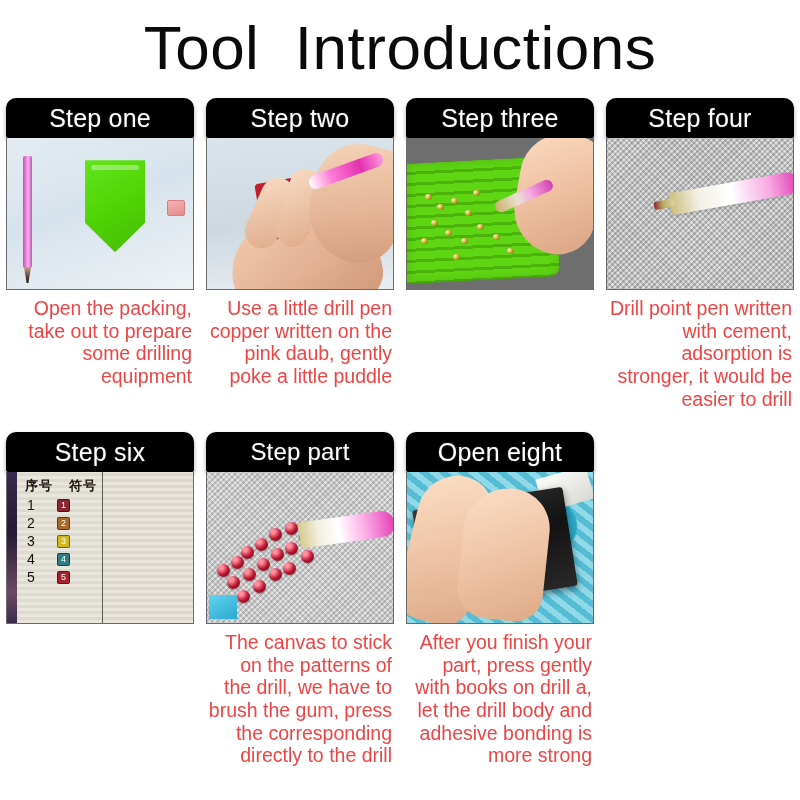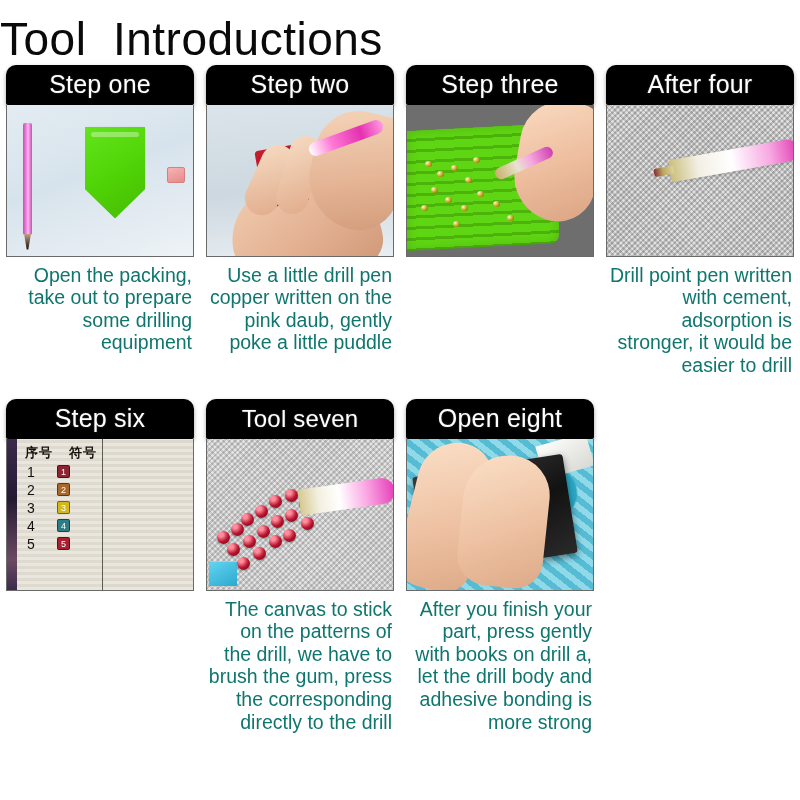--- a/index.html
+++ b/index.html
@@ -14,36 +14,37 @@
 
   #page {
     position: relative;
     width: 800px;
     height: 800px;
     background: #fff;
   }
 
   
   .page-title {
-    font-size: 46px;
+    text-align: center;
+    font-size: 62px;
     font-weight: 400;
     letter-spacing: 0.5px;
     color: #0a0a0a;
     padding-top: 14px;
     line-height: 1.1;
     white-space: pre;
   }
 
   
   .grid-row {
     display: flex;
     width: 800px;
     align-items: flex-start;
   }
-  .row-one { }
+  .row-one { margin-top: 16px; }
   .row-two { margin-top: 22px; }
 
   .panel {
     width: 200px;
     padding: 0 6px;
     position: relative;
   }
 
   
   .step-header {
@@ -288,21 +289,21 @@
   .ph8 .paper {
     position:absolute; right:2px; top:0; width:52px; height:34px;
     background: linear-gradient(160deg,#fdfdfb,#d8d8d4);
     transform: rotate(-16deg);
   }
 
   
   .caption {
     font-size: 19.5px;
     line-height: 1.16;
-    color: #0f766e;
+    color: #ef4444;
     padding: 7px 2px 0 2px;
     font-weight: 400;
   }
   .cap-right  { text-align: right; }
   .cap-center { text-align: center; }
 </style>
 </head>
 <body>
 
 <div id="page">
@@ -352,21 +353,21 @@
         <div class="bead" style="left:108px;top:78px"></div>
         <div class="bead" style="left:14px;top:100px"></div>
         <div class="bead" style="left:46px;top:116px"></div>
         <div class="bead" style="left:100px;top:110px"></div>
         <div class="thumb"></div>
         <div class="pen3"></div>
       </div>
     </div>
 
     <div class="panel">
-      <div class="step-header">After four</div>
+      <div class="step-header">Step four</div>
       <div class="photo ph4">
         <div class="pen4"></div>
       </div>
       <div class="caption cap-right">Drill point pen written with cement, adsorption is stronger, it would be easier to drill</div>
     </div>
 
   </div>
 
   <div class="grid-row row-two">
 
@@ -399,21 +400,21 @@
           <div class="lg-row">
             <span class="lg-no">5</span>
             <span class="lg-sym" style="background:#a8202f">5</span>
           </div>
         </div>
         <div class="canvas6"></div>
       </div>
     </div>
 
     <div class="panel">
-      <div class="step-header wide">Tool seven</div>
+      <div class="step-header wide">Step part</div>
       <div class="photo ph7">
         <div class="swatch"></div>
         <div class="bead7" style="left:10px;top:92px"></div>
         <div class="bead7" style="left:24px;top:84px"></div>
         <div class="bead7" style="left:20px;top:104px"></div>
         <div class="bead7" style="left:36px;top:96px"></div>
         <div class="bead7" style="left:34px;top:74px"></div>
         <div class="bead7" style="left:48px;top:66px"></div>
         <div class="bead7" style="left:50px;top:86px"></div>
         <div class="bead7" style="left:46px;top:108px"></div>

